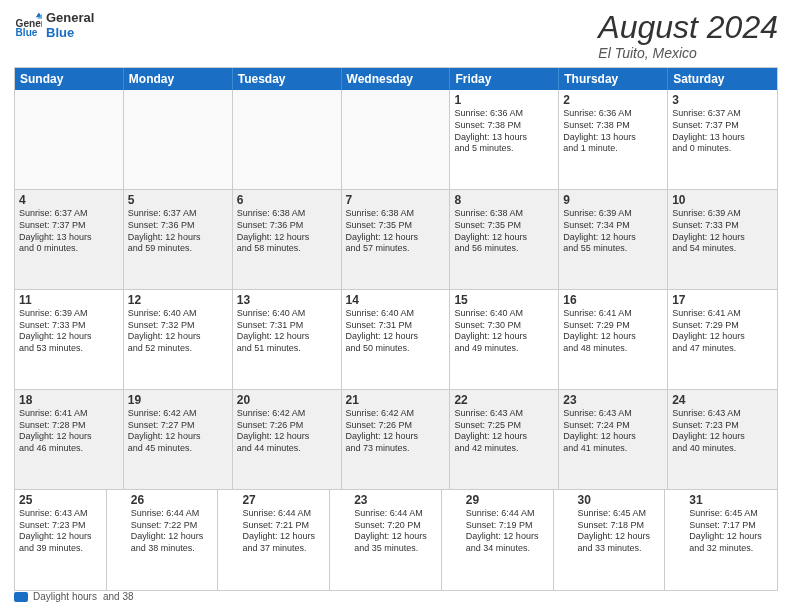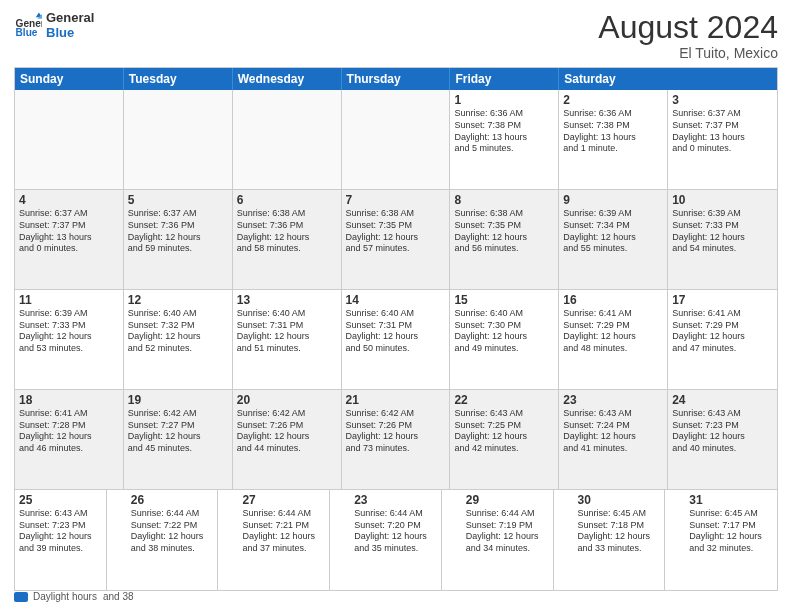--- a/index.html
+++ b/index.html
@@ -26,21 +26,22 @@
     .logo {
       display: flex;
       align-items: center;
       gap: 4px;
     }
     .logo-icon {
       width: 28px;
       height: 28px;
     }
     .title-block {
-      text-align: right;
+      text-align: left;
+      font-style: italic;
     }
     .month-title {
       font-size: 32px;
       font-weight: 300;
       color: #333;
       line-height: 1.1;
     }
     .location {
       font-size: 14px;
       color: #555;
@@ -139,24 +140,25 @@
     </div>
     <div class="title-block">
       <div class="month-title">August 2024</div>
       <div class="location">El Tuito, Mexico</div>
     </div>
   </div>
 
   <div class="calendar">
     <div class="cal-header">
       <div class="cal-header-cell">Sunday</div>
+      <div class="cal-header-cell">Monday</div>
       <div class="cal-header-cell">Tuesday</div>
       <div class="cal-header-cell">Wednesday</div>
+      <div class="cal-header-cell">Friday</div>
       <div class="cal-header-cell">Thursday</div>
-      <div class="cal-header-cell">Friday</div>
       <div class="cal-header-cell">Saturday</div>
     </div>
     <div class="cal-body" id="cal-body">
     <div class="cal-row">
           <div class="cal-cell empty"></div>
           <div class="cal-cell empty"></div>
           <div class="cal-cell empty"></div>
           <div class="cal-cell empty"></div>
           <div class="cal-cell">
             <span class="day-num">1</span>

